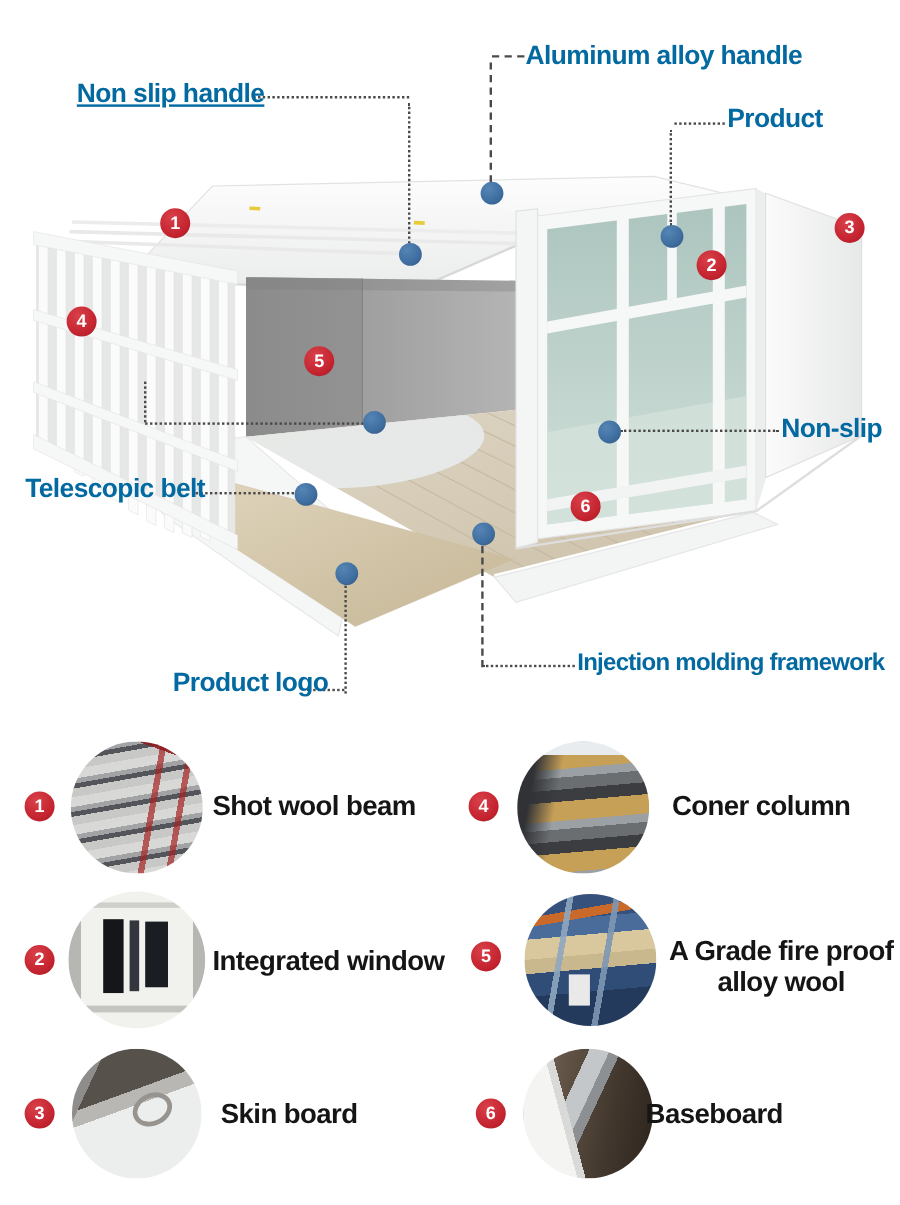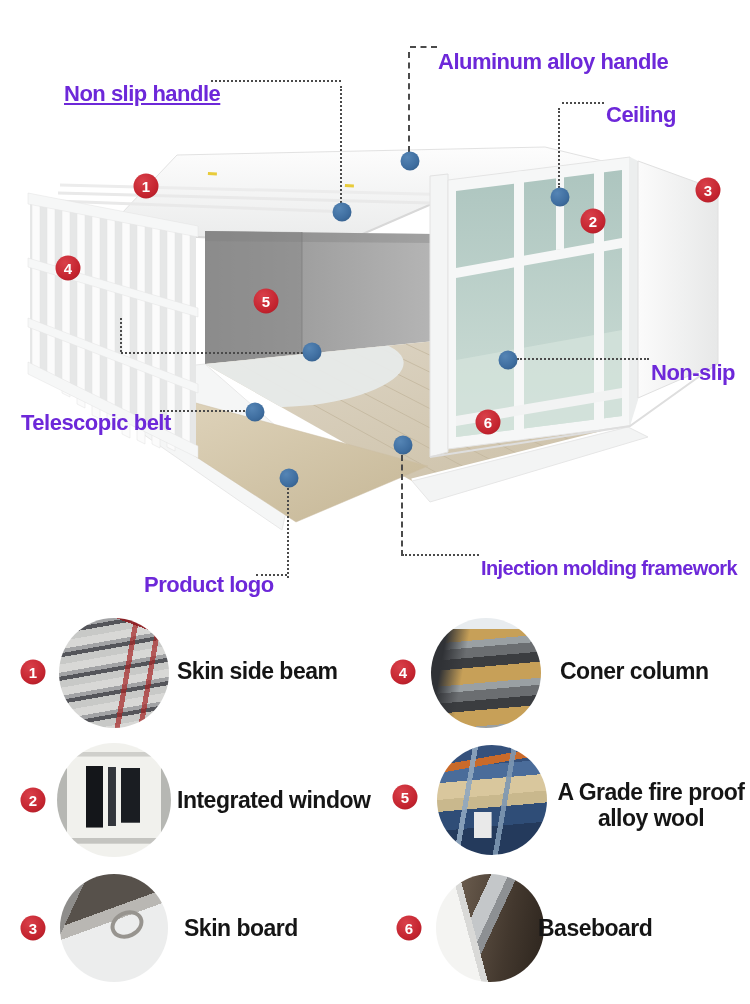--- a/index.html
+++ b/index.html
@@ -4,21 +4,21 @@
 <style>
   html,body{margin:0;padding:0;background:#ffffff;}
   .stage{
     position:relative;width:750px;height:1004px;background:#ffffff;overflow:hidden;
     font-family:"Liberation Sans","DejaVu Sans",sans-serif;color:#1d1d1d;
   }
   .illustration{position:absolute;left:0;top:0;}
   
   .callout{
     position:absolute;font-weight:700;font-size:22px;letter-spacing:-0.5px;
-    color:#6d28d9;white-space:nowrap;line-height:1.1;z-index:6;margin-top:16px;
+    color:#0369a1;white-space:nowrap;line-height:1.1;z-index:6;
   }
   .callout.small{font-size:20px;letter-spacing:-0.6px;}
   
   .line{position:absolute;z-index:4;}
   .line.h{height:0;border-top:2px dotted #4a4a4a;}
   .line.v{width:0;border-left:2px dotted #4a4a4a;}
   .line.hd{height:0;border-top:2px dashed #4a4a4a;}
   .line.vd{width:0;border-left:2px dashed #4a4a4a;}
   
   .dot{
@@ -231,29 +231,29 @@
 
   <div class="badge" style="left:146px;top:186px;">1</div>
   <div class="badge" style="left:593px;top:221px;">2</div>
   <div class="badge" style="left:708px;top:190px;">3</div>
   <div class="badge" style="left:68px;top:268px;">4</div>
   <div class="badge" style="left:266px;top:301px;">5</div>
   <div class="badge" style="left:488px;top:422px;">6</div>
 
   <div class="callout" style="left:438px;top:34px;">Aluminum alloy handle</div>
   <div class="callout" style="left:64px;top:66px;text-decoration:underline;">Non slip handle</div>
-  <div class="callout" style="left:606px;top:87px;">Ceiling</div>
+  <div class="callout" style="left:606px;top:87px;">Product</div>
   <div class="callout" style="left:651px;top:345px;">Non-slip</div>
   <div class="callout" style="left:21px;top:395px;">Telescopic belt</div>
   <div class="callout" style="left:144px;top:557px;">Product logo</div>
   <div class="callout small" style="left:481px;top:541px;">Injection molding framework</div>
 
   <div class="badge" style="left:33px;top:672px;">1</div>
   <div class="photo photo-beams" style="left:59px;top:618px;width:110px;height:110px;"></div>
-  <div class="legend-label" style="left:177px;top:658px;">Skin side beam</div>
+  <div class="legend-label" style="left:177px;top:658px;">Shot wool beam</div>
 
   <div class="badge" style="left:403px;top:672px;">4</div>
   <div class="photo photo-corner" style="left:431px;top:618px;width:110px;height:110px;"></div>
   <div class="legend-label" style="left:560px;top:658px;">Coner column</div>
 
   <div class="badge" style="left:33px;top:800px;">2</div>
   <div class="photo photo-window" style="left:57px;top:743px;width:114px;height:114px;"></div>
   <div class="legend-label" style="left:177px;top:787px;">Integrated window</div>
 
   <div class="badge" style="left:405px;top:797px;">5</div>

